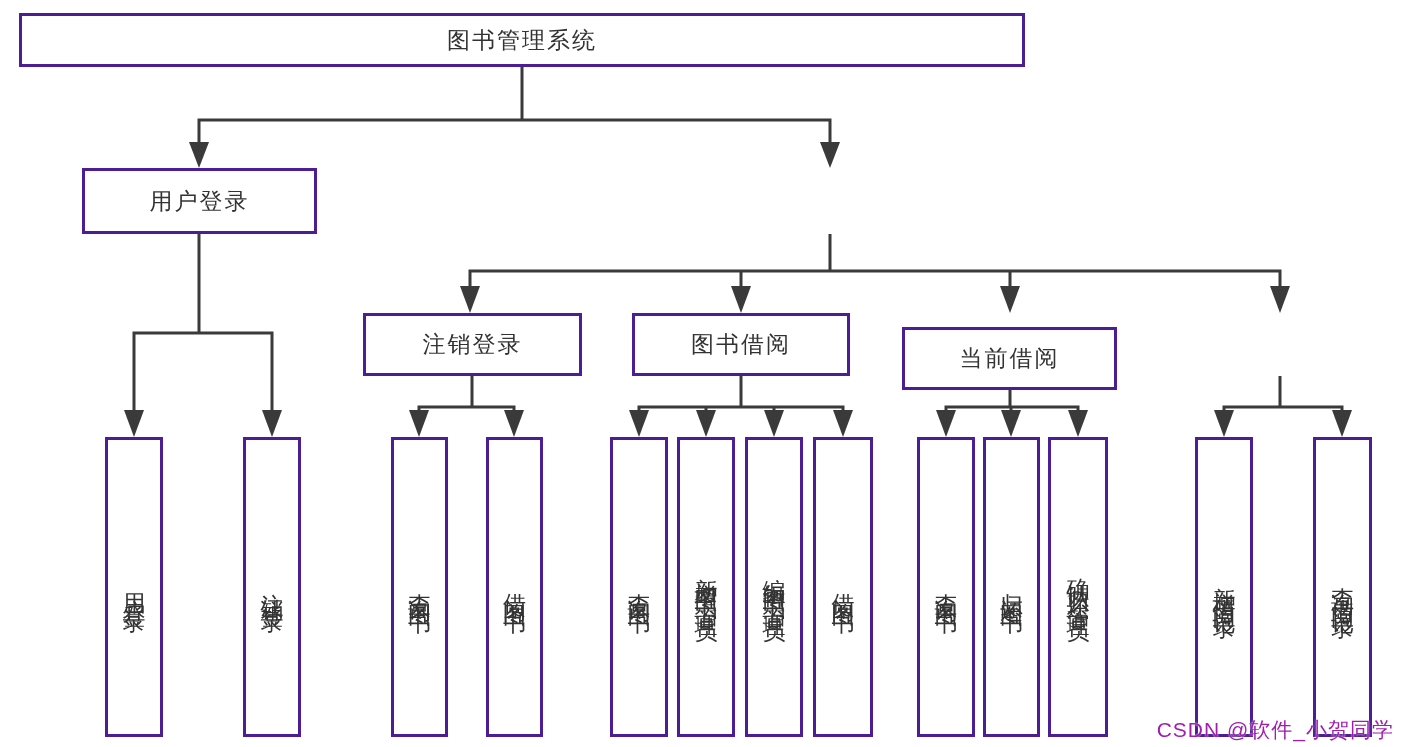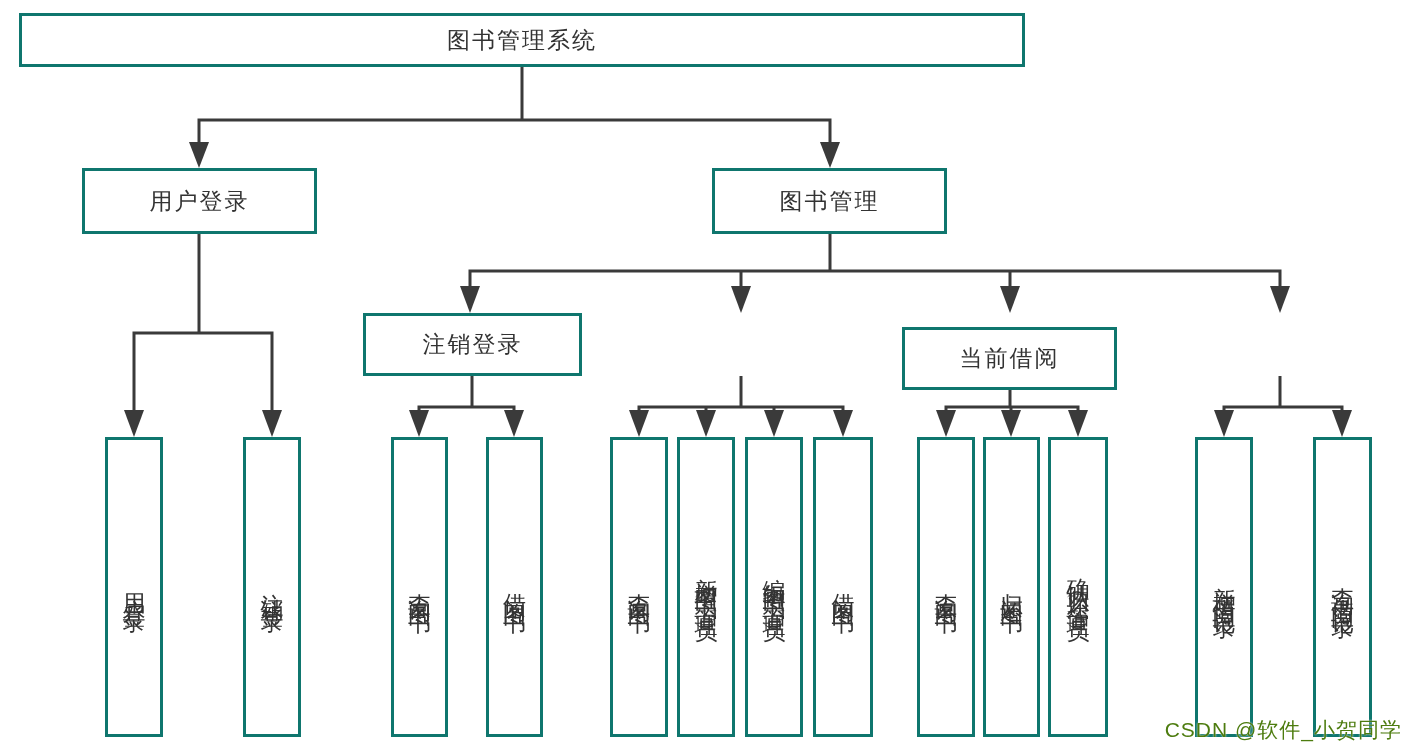--- a/index.html
+++ b/index.html
@@ -14,21 +14,21 @@
   svg.connectors {
     position: absolute;
     left: 0; top: 0;
     width: 1405px; height: 747px;
     z-index: 1;
   }
   .node {
     position: absolute;
     box-sizing: border-box;
     background: #ffffff;
-    border: 3px solid #0f766e;
+    border: 3px solid #4c1d95;
     display: flex;
     align-items: center;
     justify-content: center;
     color: #333333;
     z-index: 2;
   }
   .node.h span {
     font-size: 23px;
     letter-spacing: 2px;
     white-space: nowrap;
@@ -36,24 +36,24 @@
   }
   .node.v span {
     writing-mode: vertical-rl;
     font-size: 23px;
     letter-spacing: 6px;
     line-height: 1;
   }
   .watermark {
     position: absolute;
     top: 716px;
-    right: 3px;
+    right: 11px;
     z-index: 3;
     font-size: 21px;
-    color: #4d7c0f;
+    color: #a21caf;
     letter-spacing: 1px;
     white-space: nowrap;
     text-shadow: 0 0 2px #ffffff;
   }
 </style>
 </head>
 <body>
 
 <div class="canvas">
 
@@ -93,26 +93,26 @@
     <polygon fill="#3a3a3a" stroke="none" points="1332,410 1352,410 1342,437"></polygon>
   </svg>
 
   <div class="node h" style="left:19px; top:13px; width:1006px; height:54px;">
     <span>图书管理系统</span>
   </div>
 
   <div class="node h" style="left:82px; top:168px; width:235px; height:66px;">
     <span>用户登录</span>
   </div>
-  <div class="node h" style="left:712px; top:168px; width:235px; height:66px;">
-    <span>图书管理</span>
-  </div>
 
   <div class="node h" style="left:363px; top:313px; width:219px; height:63px;">
     <span>注销登录</span>
+  </div>
+  <div class="node h" style="left:632px; top:313px; width:218px; height:63px;">
+    <span>图书借阅</span>
   </div>
   <div class="node h" style="left:902px; top:327px; width:215px; height:63px;">
     <span>当前借阅</span>
   </div>
 
   <div class="node v" style="left:105px; top:437px; width:58px; height:300px;">
     <span>用户登录</span>
   </div>
   <div class="node v" style="left:243px; top:437px; width:58px; height:300px;">
     <span>注销登录</span>

